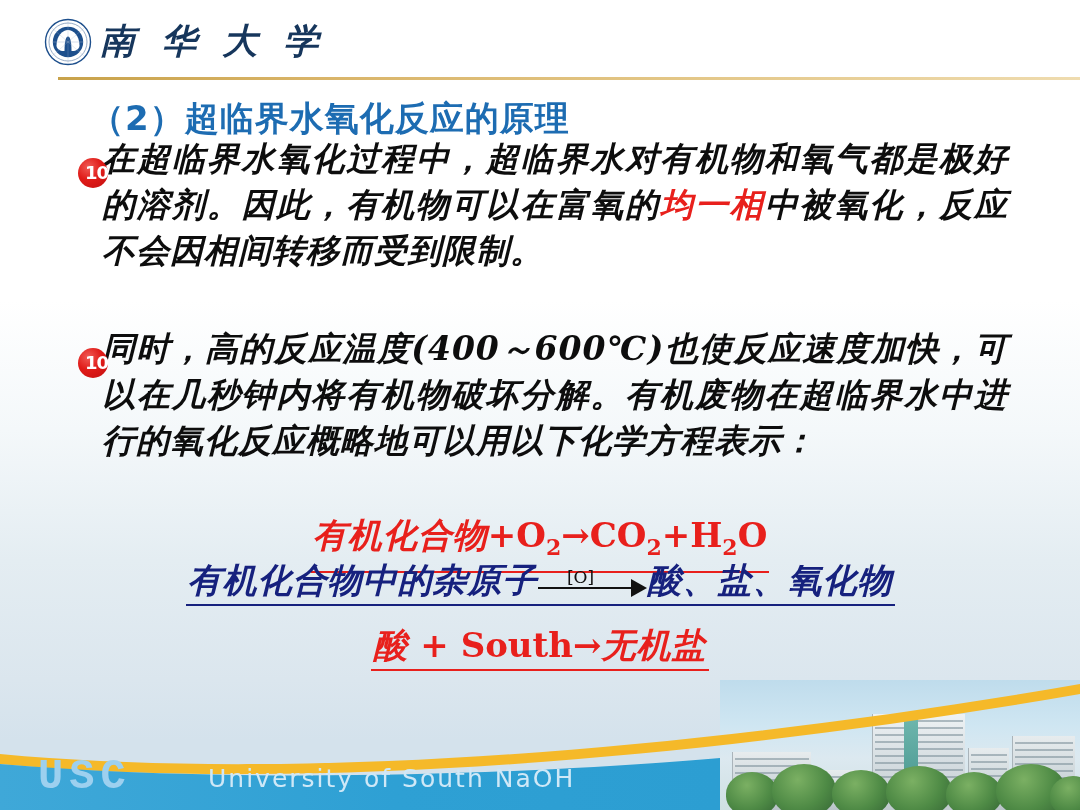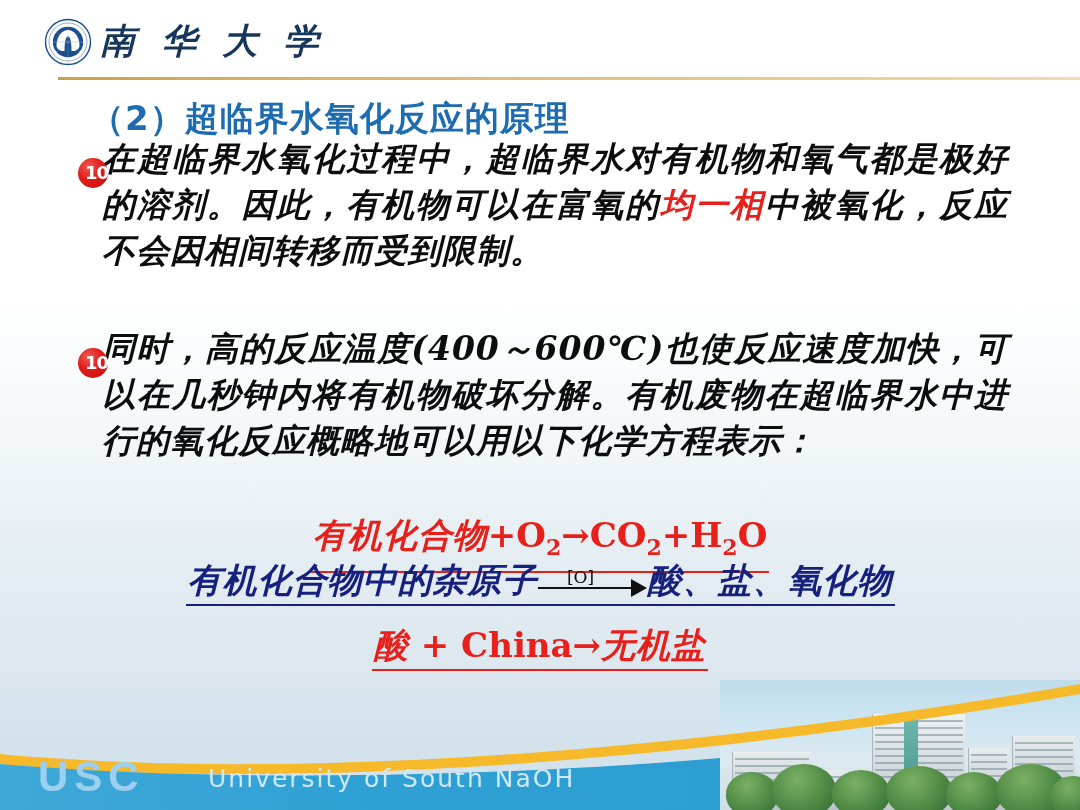--- a/index.html
+++ b/index.html
@@ -230,21 +230,21 @@
 
   #footer-curve {
     position: absolute;
     left: 0; bottom: 0;
     width: 1080px; height: 130px;
   }
 
   #usc-wordmark {
     position: absolute;
     left: 38px; bottom: 12px;
-    font-family: Liberation Sans, sans-serif;
+    font-family: Liberation Mono, monospace;
     font-size: 42px;
     font-weight: bold;
     letter-spacing: 6px;
     color: #9dd0ef;
     line-height: 42px;
   }
   #usc-fullname {
     position: absolute;
     left: 208px; bottom: 16px;
     font-family: "DejaVu Sans", "Liberation Sans", sans-serif;
@@ -292,21 +292,21 @@
 
   <div class="equation" id="eq-1">
     <span class="eq-inner eq-red"><span class="cjk-italic">有机化合物</span><span>+</span><span>O</span><span class="sub">2</span><span>→</span><span>CO</span><span class="sub">2</span><span>+</span><span>H</span><span class="sub">2</span><span>O</span></span>
   </div>
 
   <div class="equation" id="eq-2">
     <span class="eq-inner eq-blue"><span class="cjk-italic">有机化合物中的杂原子</span><span class="rxn-arrow"><span class="rxn-label">[O]</span><span class="rxn-line"></span><span class="rxn-head"></span></span><span class="cjk-italic">酸、盐、氧化物</span></span>
   </div>
 
   <div class="equation" id="eq-3">
-    <span class="eq-inner eq-red"><span class="cjk-italic">酸</span>&nbsp;<span>+</span>&nbsp;<span>China</span><span>→</span><span class="cjk-italic">无机盐</span></span>
+    <span class="eq-inner eq-red"><span class="cjk-italic">酸</span>&nbsp;<span>+</span>&nbsp;<span>South</span><span>→</span><span class="cjk-italic">无机盐</span></span>
   </div>
 
   <div id="footer">
 
     <div id="campus-photo">
       <div class="bldg" id="b1"></div>
       <div class="bldg" id="b2"></div>
       <div class="bldg" id="b3"></div>
       <div class="bldg-teal"></div>
       <div class="bldg" id="b4"></div>

